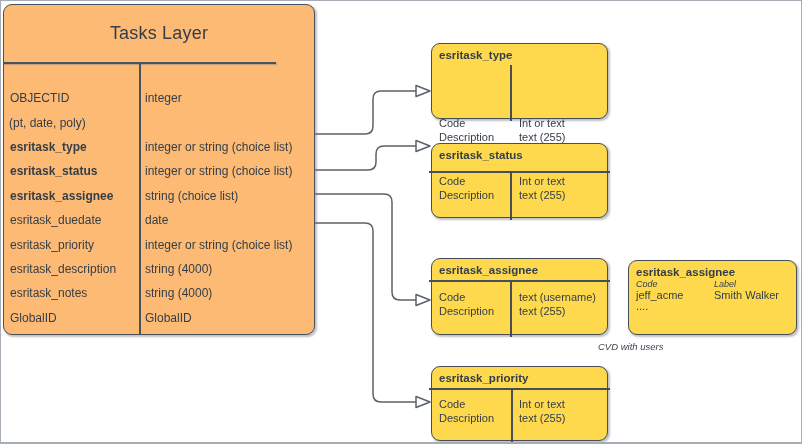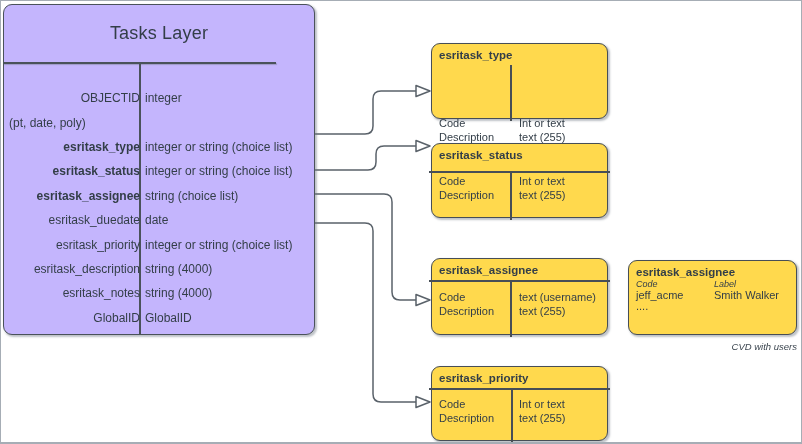--- a/index.html
+++ b/index.html
@@ -13,42 +13,42 @@
     font-family:"Liberation Sans", sans-serif;
     color:#333e48;
     overflow:hidden;
   }
   svg.connectors{position:absolute;left:0;top:0;pointer-events:none;}
 
   
   .tasks-table{
     position:absolute;left:2px;top:3px;width:312px;height:331px;
     box-sizing:border-box;
-    background:#c4b5fd;
+    background:#fdba74;
     border:1.5px solid #4a525a;
     border-radius:9px;
     box-shadow:1.5px 1.5px 2px rgba(110,120,130,0.45);
   }
   .tt-title{
     position:absolute;left:0;top:0;width:100%;height:56px;
     display:flex;align-items:center;justify-content:center;
     font-size:18px;letter-spacing:0.2px;
   }
   .tt-underline{
     position:absolute;left:-1px;top:57px;width:273px;height:2px;
     background:#4a525a;
     box-shadow:1px 1px 1px rgba(110,120,130,0.45);
   }
   .tt-divider{
     position:absolute;left:135px;top:58px;bottom:0;width:1.5px;
     background:#4a525a;
   }
   .tt-rows{position:absolute;left:0;top:59px;right:0;padding-top:22px;}
   .trow{display:flex;align-items:center;height:24.4px;font-size:12px;}
-  .trow .cf{flex:0 0 136px;padding-left:6px;box-sizing:border-box;white-space:nowrap;text-align:right;}
+  .trow .cf{flex:0 0 136px;padding-left:6px;box-sizing:border-box;white-space:nowrap;}
   .trow .ct{padding-left:5px;white-space:nowrap;text-align:right;}
   .trow.bold .cf{font-weight:bold;}
 
   
   .ybox{
     position:absolute;left:430px;width:177px;
     box-sizing:border-box;
     background:#ffd94d;
     border:1.5px solid #474e56;
     border-radius:9px;
@@ -72,22 +72,22 @@
     border:1.5px solid #474e56;
     border-radius:9px;
     box-shadow:1.5px 1.5px 2px rgba(110,120,130,0.45);
   }
   .cvd-title{position:absolute;left:7px;top:5px;font-size:11.5px;font-weight:bold;white-space:nowrap;}
   .cvd-grid{position:absolute;left:7px;top:18px;right:4px;}
   .cvd-row{display:flex;font-size:11px;line-height:11.9px;white-space:nowrap;}
   .cvd-row .c1{flex:0 0 78px;}
   .cvd-row.hdr{font-size:9px;font-style:italic;line-height:10.5px;}
   .cvd-caption{
-    position:absolute;left:627px;top:340px;width:169px;
-    text-align:right;font-size:9.5px;font-style:italic;color:#3c4650;
+    position:absolute;left:597px;top:340px;width:169px;
+    text-align:left;font-size:9.5px;font-style:italic;color:#3c4650;
   }
 </style>
 </head>
 <body>
 
 <div class="canvas">
 
   <svg class="connectors" width="802" height="444" viewBox="0 0 802 444">
     <g fill="none" stroke="#5a626a" stroke-width="1.5" stroke-linejoin="round">
       <path d="M314,133 H364 Q372,133 372,125 V98 Q372,90 380,90 H415"></path>

